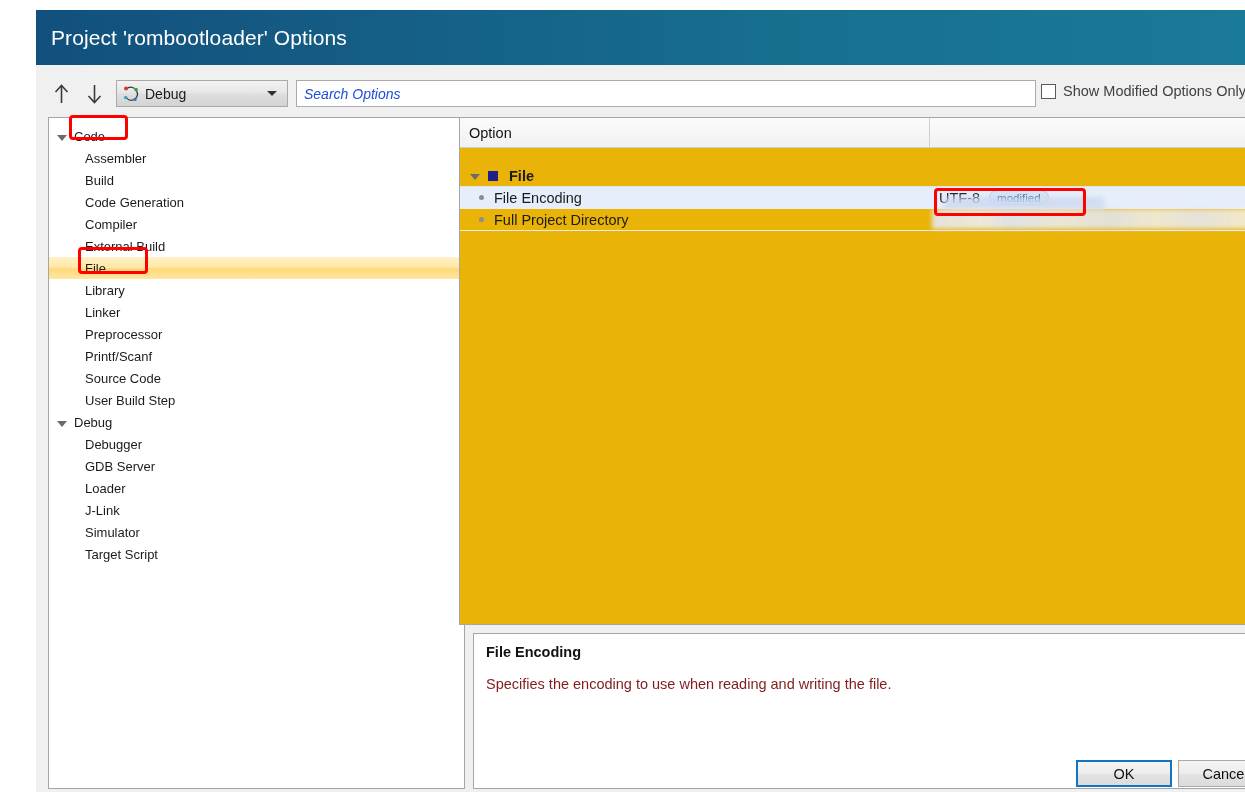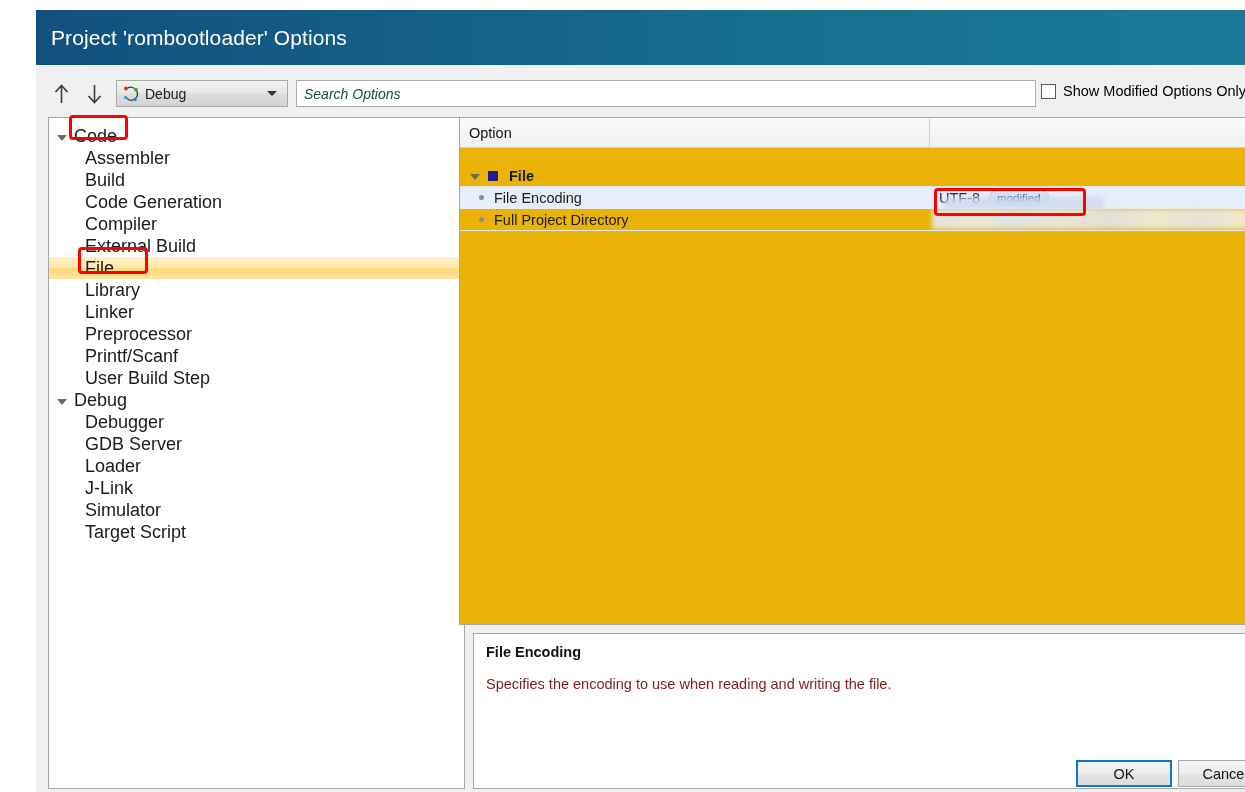--- a/index.html
+++ b/index.html
@@ -100,56 +100,56 @@
     position: absolute; left: 260px; top: 0;
     width: 740px; height: 27px;
     background: #ffffff;
     border: 1px solid #ababab;
     box-sizing: border-box;
     display: flex; align-items: center;
   }
   .search-placeholder {
     font-size: 14px;
     font-style: italic;
-    color: #14532d;
+    color: #1d4ed8;
     padding-left: 7px;
   }
 
   .chk-wrap {
     position: absolute; left: 1005px; top: 3px;
     display: flex; align-items: center;
   }
   .chk-box {
     width: 15px; height: 15px;
     border: 1px solid #5a5a5a;
     background: #ffffff;
     box-sizing: border-box;
     flex: 0 0 auto;
   }
   .chk-label {
     font-size: 14.5px;
-    color: #000000;
+    color: #404040;
     margin-left: 7px;
     white-space: nowrap;
   }
 
   
   .tree-panel {
     position: absolute; left: 12px; top: 52px;
     width: 417px; height: 672px;
     background: #ffffff;
     border: 1px solid #a6a6a6;
     box-sizing: border-box;
     overflow: hidden;
   }
   .tree-row {
     position: relative;
     height: 22px;
     display: flex; align-items: center;
-    font-size: 18px;
+    font-size: 13px;
     color: #1b1b1b;
     white-space: nowrap;
   }
   .tree-row.group { padding-left: 8px; }
   .tree-row .twisty {
     width: 0; height: 0;
     border-top: 5px solid transparent;
     border-bottom: 5px solid transparent;
     border-left: 6px solid #6b6b6b;
     margin-right: 7px;
@@ -441,20 +441,23 @@
       <div class="tree-row child">
           <span>Linker</span>
         </div>
       <div class="tree-row child">
           <span>Preprocessor</span>
         </div>
       <div class="tree-row child">
           <span>Printf/Scanf</span>
         </div>
       <div class="tree-row child">
+          <span>Source Code</span>
+        </div>
+      <div class="tree-row child">
           <span>User Build Step</span>
         </div>
 
       <div class="tree-row group expanded">
         <span class="twisty"></span>
         <span>Debug</span>
       </div>
 
       <div class="tree-row child">
           <span>Debugger</span>

